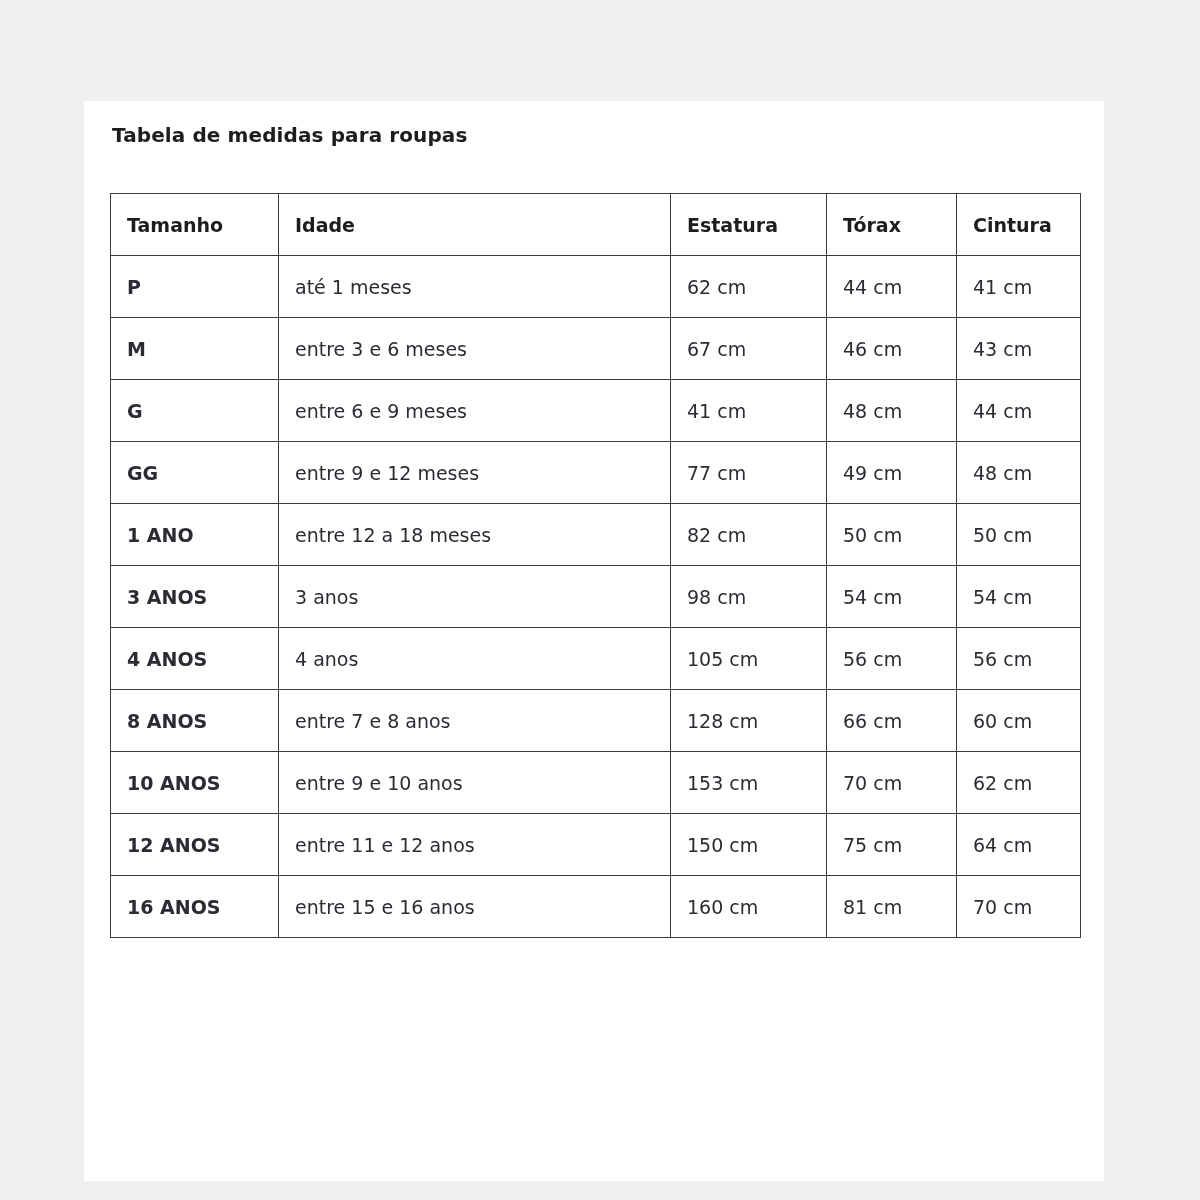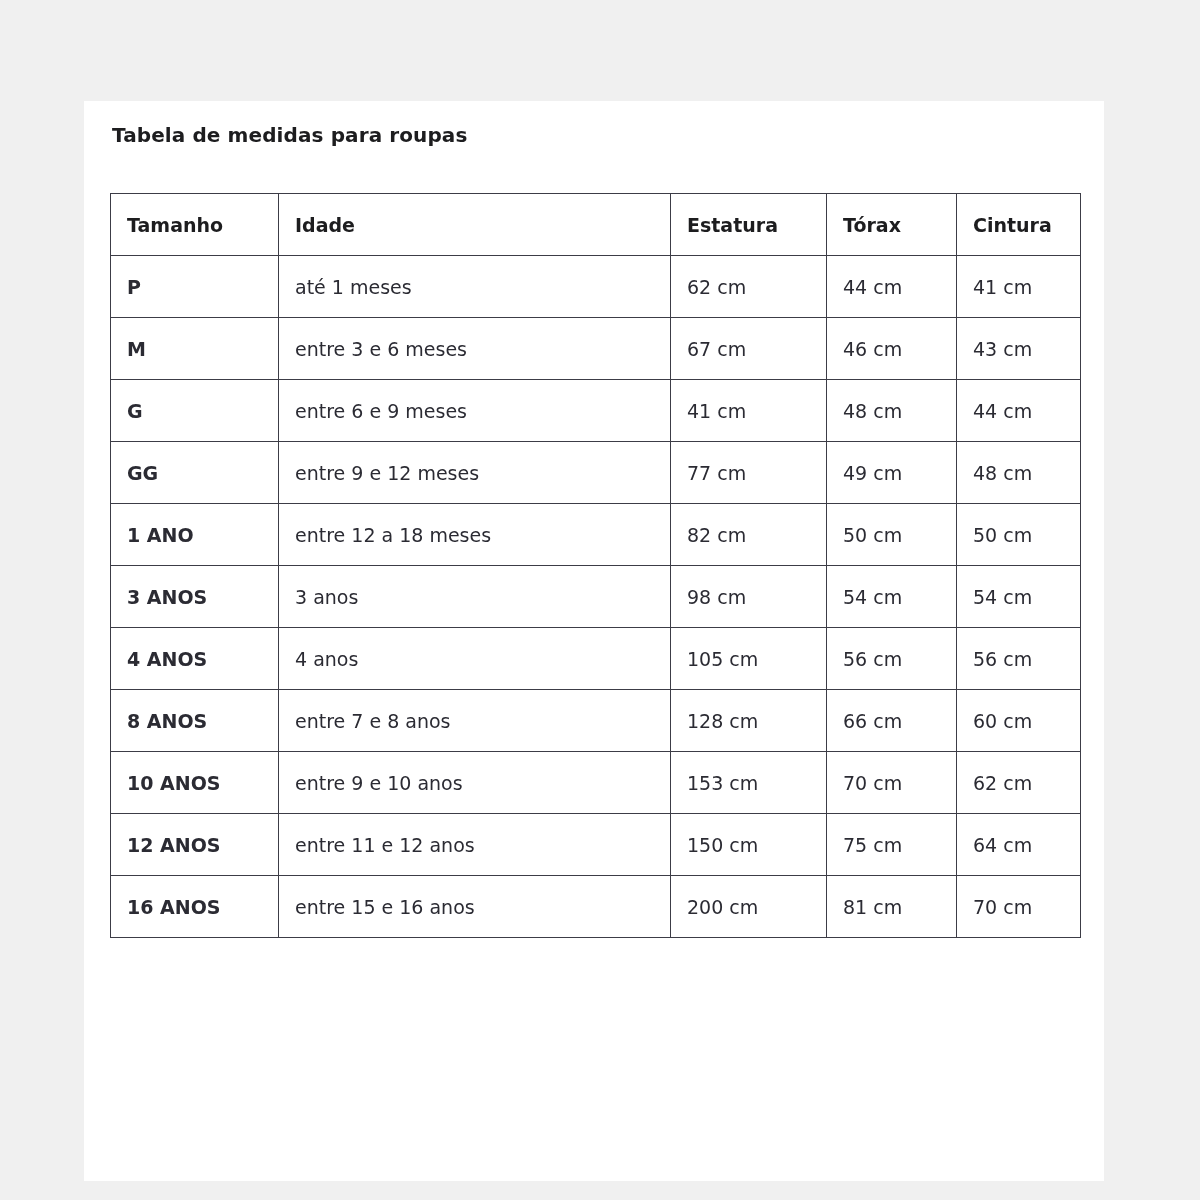--- a/index.html
+++ b/index.html
@@ -172,21 +172,21 @@
         <tr>
           <td class="size-cell">12 ANOS</td>
           <td>entre 11 e 12 anos</td>
           <td>150 cm</td>
           <td>75 cm</td>
           <td>64 cm</td>
         </tr>
         <tr>
           <td class="size-cell">16 ANOS</td>
           <td>entre 15 e 16 anos</td>
-          <td>200 cm</td>
+          <td>160 cm</td>
           <td>81 cm</td>
           <td>70 cm</td>
         </tr>
       </tbody>
     </table>
   </div>
 
 </div>
 
 </body></html>

